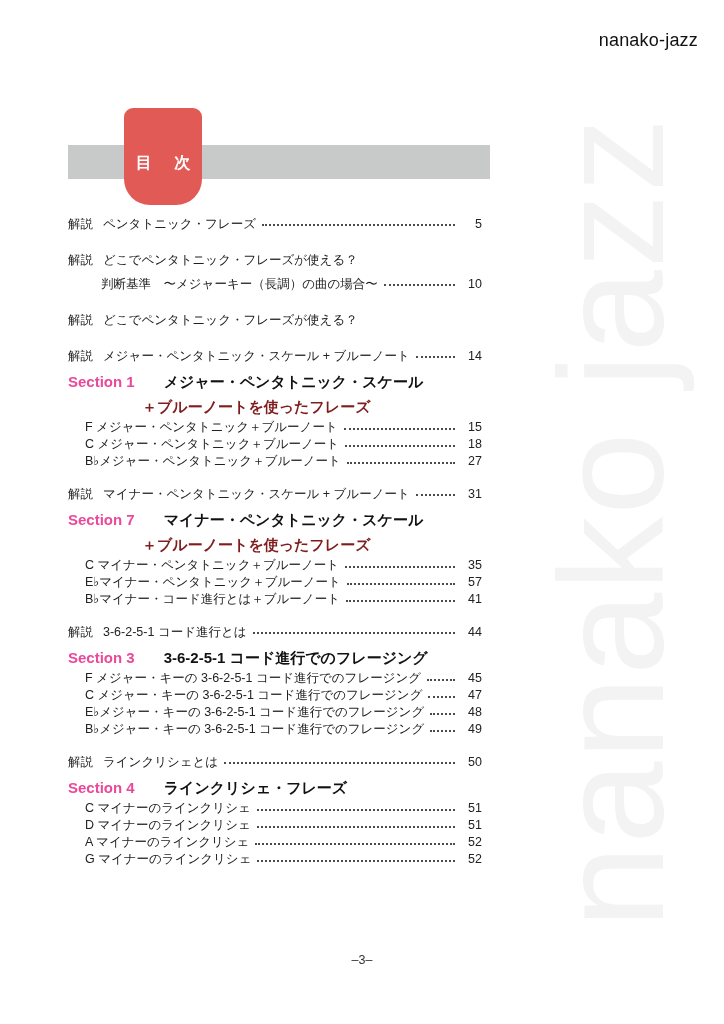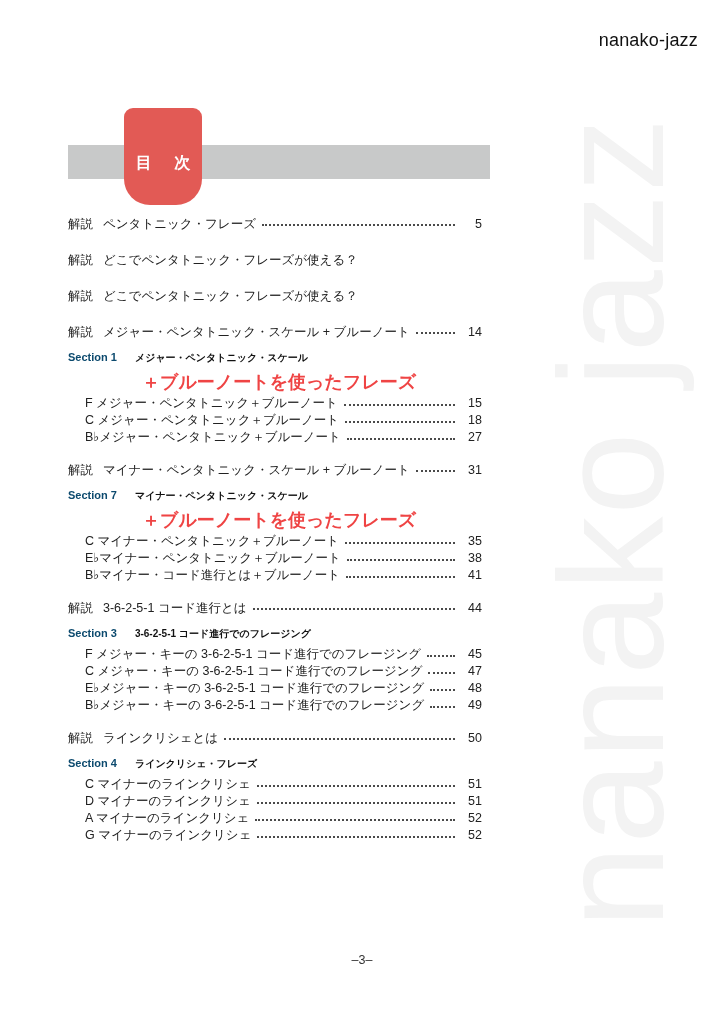--- a/index.html
+++ b/index.html
@@ -46,24 +46,24 @@
   .row .k-text  { flex:none; }
   .row .dots {
     flex:1; min-width:14px; height:0;
     border-bottom:2px dotted #4a4a4a;
     margin:0 5px 0 6px; position:relative; top:1px;
   }
   .row .pg { flex:none; min-width:22px; text-align:right; }
   .row.sub  { padding-left:33px; }
   .row.item { padding-left:17px; line-height:17px; }
   .row.sec  { line-height:25px; }
-  .row.sec .sec-label { flex:none; font-weight:700; font-size:11px; margin-right:18px; color:#0c4a6e; }
-  .row.sec .sec-title { flex:none; font-weight:700; font-size:10px; color:#111; }
+  .row.sec .sec-label { flex:none; font-weight:700; font-size:15px; margin-right:29px; color:#ec4899; }
+  .row.sec .sec-title { flex:none; font-weight:700; font-size:15px; color:#111; }
   .row.sec2 { padding-left:74px; line-height:25px; }
-  .row.sec2 .sec-title2 { font-weight:700; font-size:18px; color:#ef4444; }
+  .row.sec2 .sec-title2 { font-weight:700; font-size:15px; color:#7f1d1d; }
   .mt-group { margin-top:12px; }
   .mt-sec { margin-top:1px; }
   
   .footer {
     position:absolute; left:0; right:0; top:953px;
     text-align:center; font-size:12.5px; color:#333333;
   }
 </style>
 </head>
 <body>
@@ -83,20 +83,25 @@
       <div class="row kaisetsu">
         <span class="k-label">解説</span>
         <span class="k-text">ペンタトニック・フレーズ</span>
         <span class="dots"></span>
         <span class="pg">5</span>
       </div>
       <div class="row kaisetsu mt-group">
         <span class="k-label">解説</span>
         <span class="k-text">どこでペンタトニック・フレーズが使える？</span>
       </div>
+      <div class="row sub">
+        <span class="k-text">判断基準　〜メジャーキー（長調）の曲の場合〜</span>
+        <span class="dots"></span>
+        <span class="pg">10</span>
+      </div>
       <div class="row kaisetsu mt-group">
         <span class="k-label">解説</span>
         <span class="k-text">どこでペンタトニック・フレーズが使える？</span>
       </div>
       <div class="row kaisetsu mt-group">
         <span class="k-label">解説</span>
         <span class="k-text">メジャー・ペンタトニック・スケール + ブルーノート</span>
         <span class="dots"></span>
         <span class="pg">14</span>
       </div>
@@ -136,21 +141,21 @@
         <span class="sec-title2">＋ブルーノートを使ったフレーズ</span>
       </div>
       <div class="row item">
         <span class="k-text">C マイナー・ペンタトニック＋ブルーノート</span>
         <span class="dots"></span>
         <span class="pg">35</span>
       </div>
       <div class="row item">
         <span class="k-text">E♭マイナー・ペンタトニック＋ブルーノート</span>
         <span class="dots"></span>
-        <span class="pg">38</span>
+        <span class="pg">57</span>
       </div>
       <div class="row item">
         <span class="k-text">B♭マイナー・コード進行とは＋ブルーノート</span>
         <span class="dots"></span>
         <span class="pg">41</span>
       </div>
       <div class="row kaisetsu mt-group">
         <span class="k-label">解説</span>
         <span class="k-text">3-6-2-5-1 コード進行とは</span>
         <span class="dots"></span>

